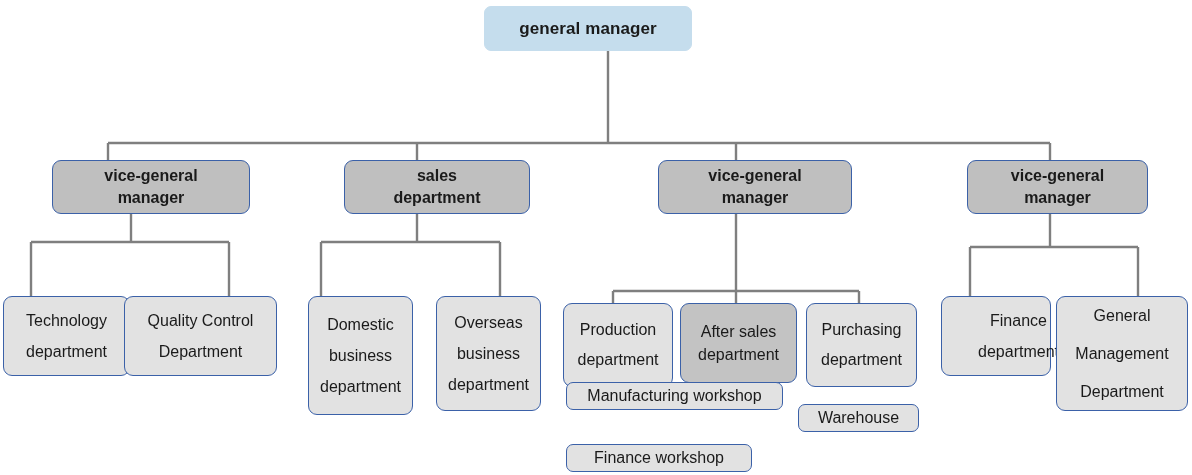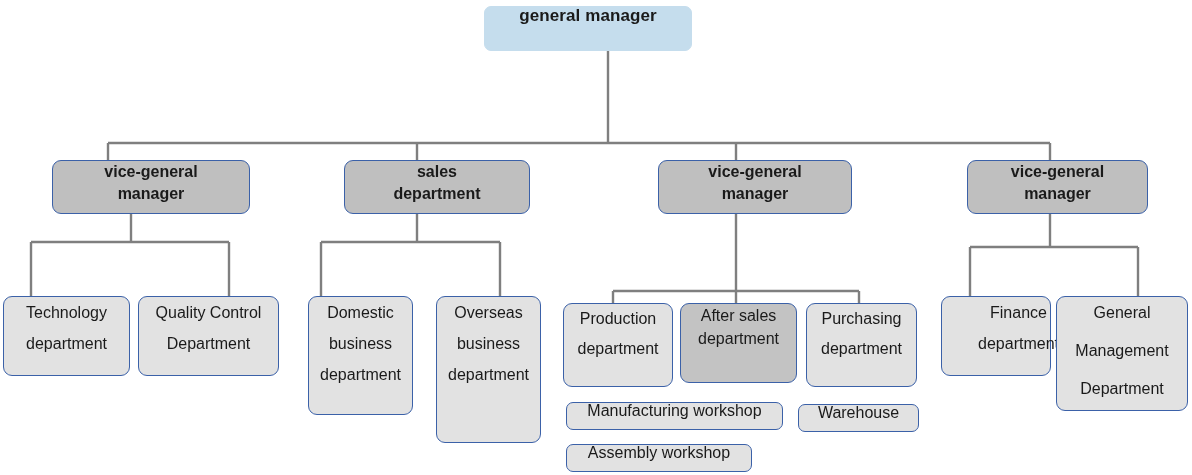--- a/index.html
+++ b/index.html
@@ -16,21 +16,21 @@
   #links{position:absolute;left:0;top:0;width:1192px;height:475px;}
 
   .node{
     position:absolute;
     box-sizing:border-box;
     border:1.6px solid #3b61a8;
     border-radius:9px;
     display:flex;
     flex-direction:column;
     align-items:center;
-    justify-content:flex-start;
+    justify-content:center;
     text-align:center;
     color:#1a1a1a;
     line-height:1.0;
   }
   .node .ln{display:block;white-space:nowrap;}
 
   
   .lv1{
     background:#c5dded;
     border-color:#c5dded;
@@ -131,32 +131,32 @@
   <div class="node lv2" style="left:947px;top:160px;width:181px;height:54px;">
     <span class="ln">vice-general</span>
     <span class="ln">manager</span>
   </div>
 
   <div class="node lv3" style="left:3px;top:296px;width:127px;height:80px;">
     <span class="ln">Technology</span>
     <span class="ln">department</span>
   </div>
 
-  <div class="node lv3" style="left:138px;top:296px;width:141px;height:80px;">
+  <div class="node lv3" style="left:124px;top:296px;width:153px;height:80px;">
     <span class="ln">Quality Control</span>
     <span class="ln">Department</span>
   </div>
 
   <div class="node lv3" style="left:308px;top:296px;width:105px;height:119px;">
     <span class="ln">Domestic</span>
     <span class="ln">business</span>
     <span class="ln">department</span>
   </div>
 
-  <div class="node lv3" style="left:436px;top:296px;width:105px;height:147px;">
+  <div class="node lv3" style="left:436px;top:296px;width:105px;height:115px;">
     <span class="ln">Overseas</span>
     <span class="ln">business</span>
     <span class="ln">department</span>
   </div>
 
   <div class="node lv3 tight" style="left:563px;top:303px;width:110px;height:84px;">
     <span class="ln">Production</span>
     <span class="ln">department</span>
   </div>
 
@@ -174,25 +174,25 @@
     <span class="ln">Finance</span>
     <span class="ln">department</span>
   </div>
 
   <div class="node lv3" style="left:1056px;top:296px;width:132px;height:115px;gap:7px;">
     <span class="ln">General</span>
     <span class="ln">Management</span>
     <span class="ln">Department</span>
   </div>
 
-  <div class="node lv4" style="left:566px;top:402px;width:217px;height:28px;">
+  <div class="node lv4" style="left:566px;top:382px;width:217px;height:28px;">
     <span class="ln">Manufacturing workshop</span>
   </div>
 
   <div class="node lv4" style="left:798px;top:404px;width:121px;height:28px;">
     <span class="ln">Warehouse</span>
   </div>
 
   <div class="node lv4" style="left:566px;top:444px;width:186px;height:28px;">
-    <span class="ln">Assembly workshop</span>
+    <span class="ln">Finance workshop</span>
   </div>
 
 </div>
 
 </body></html>

